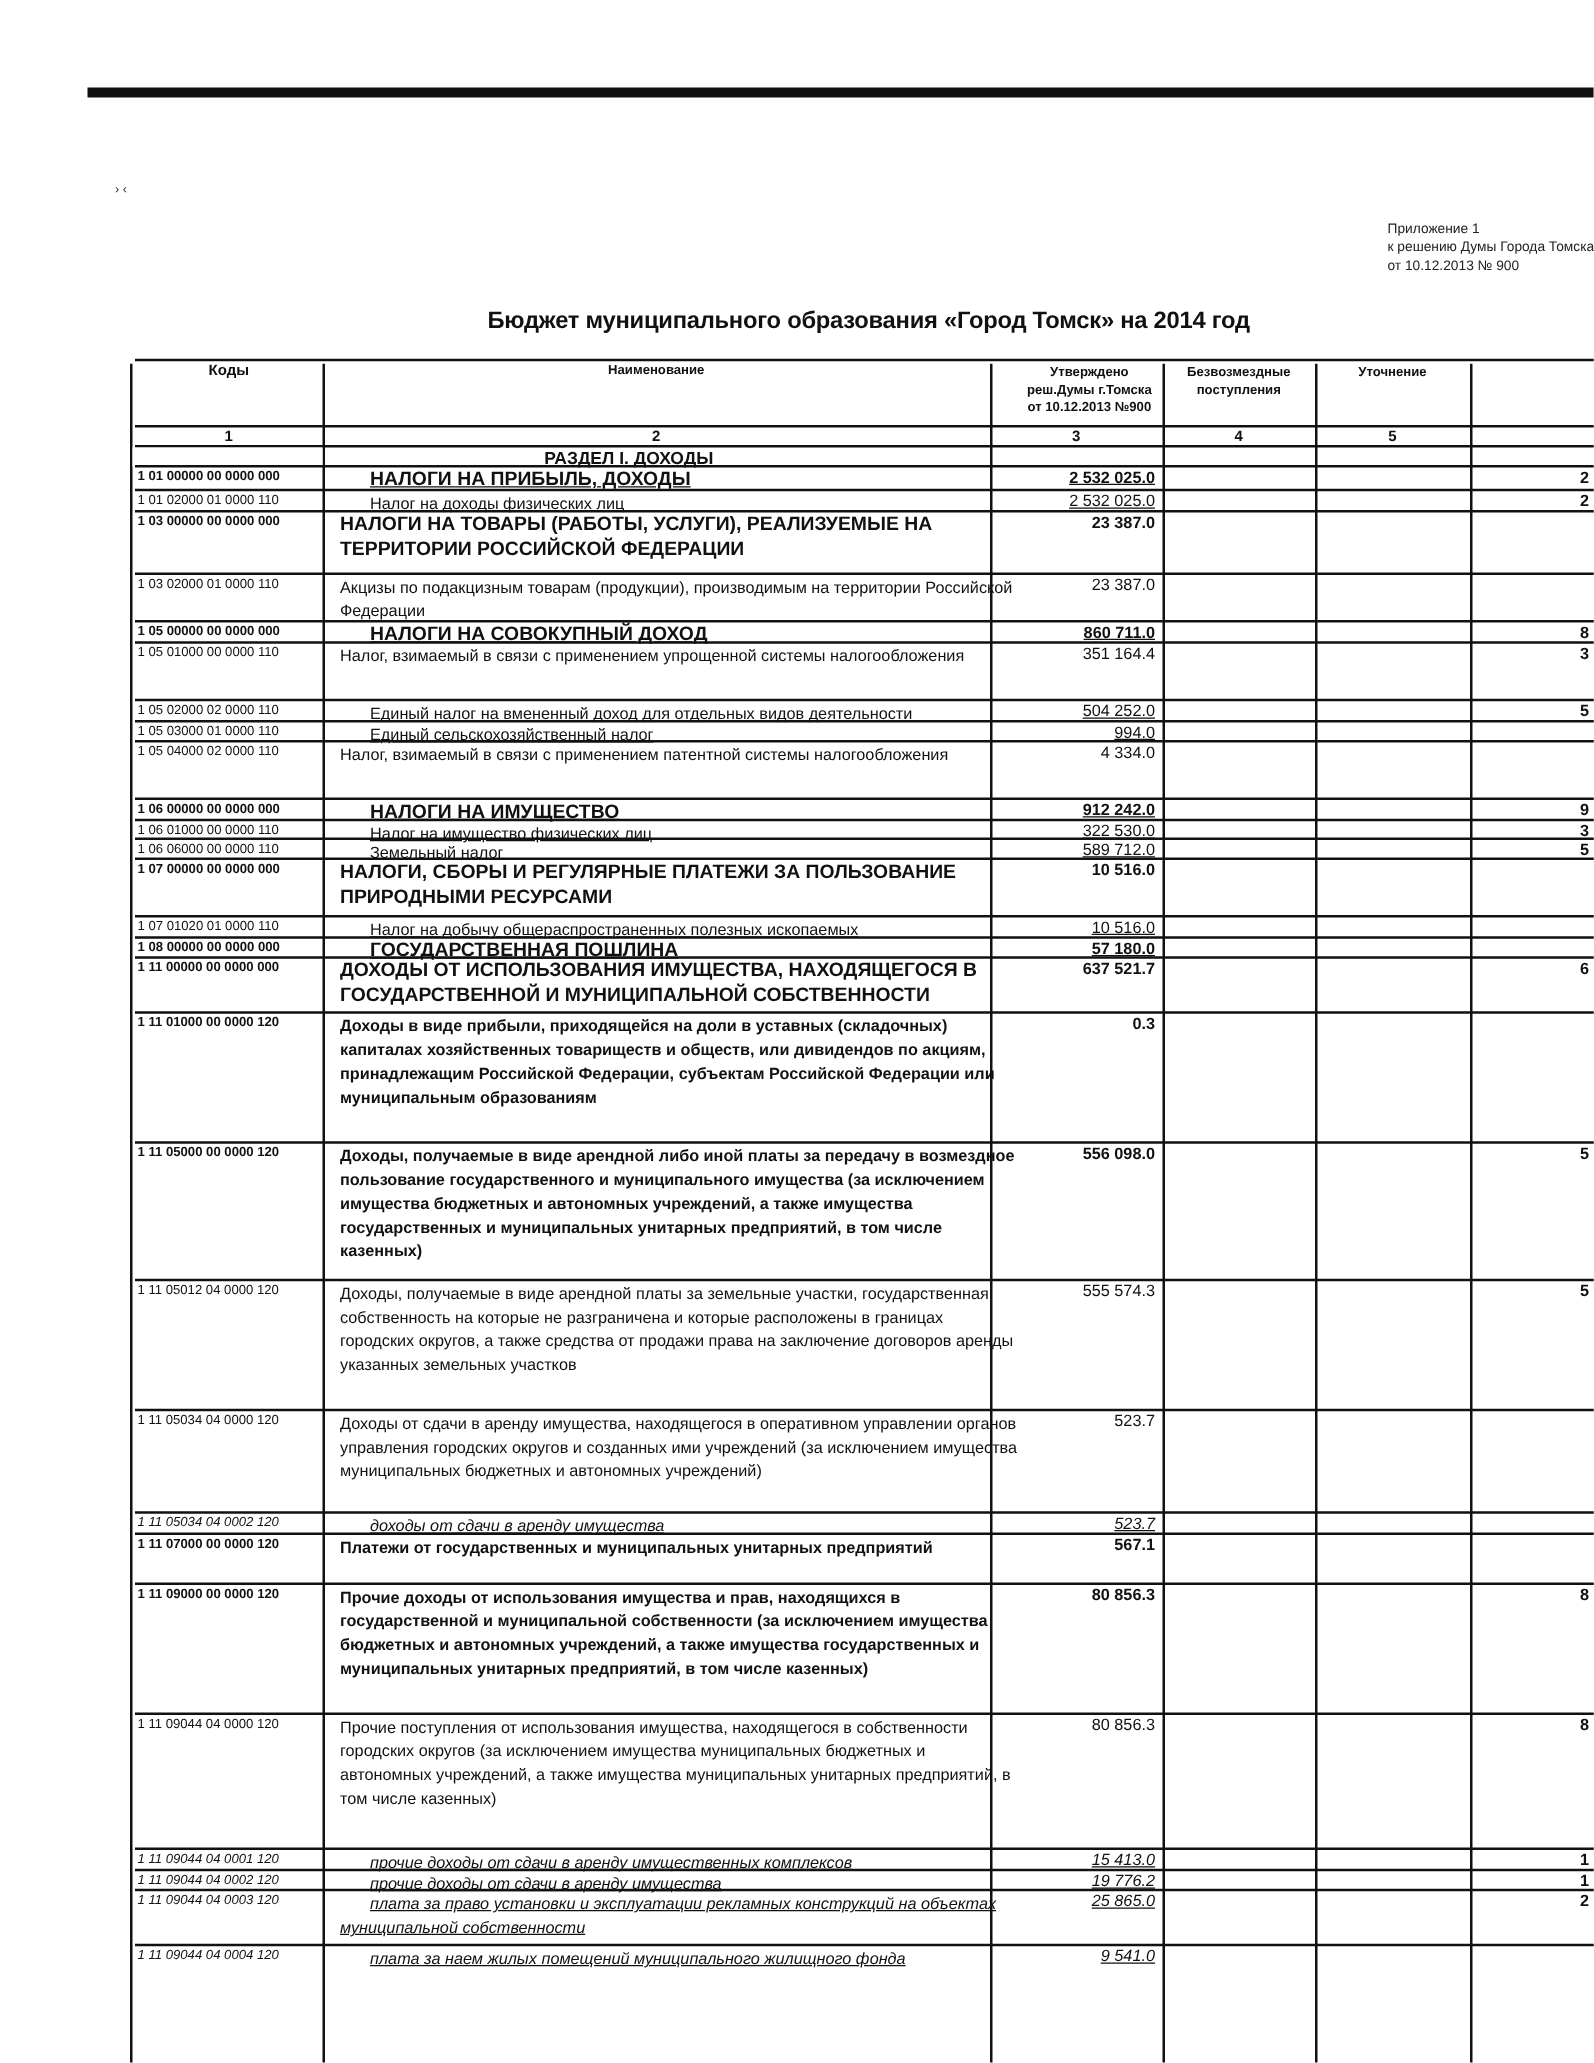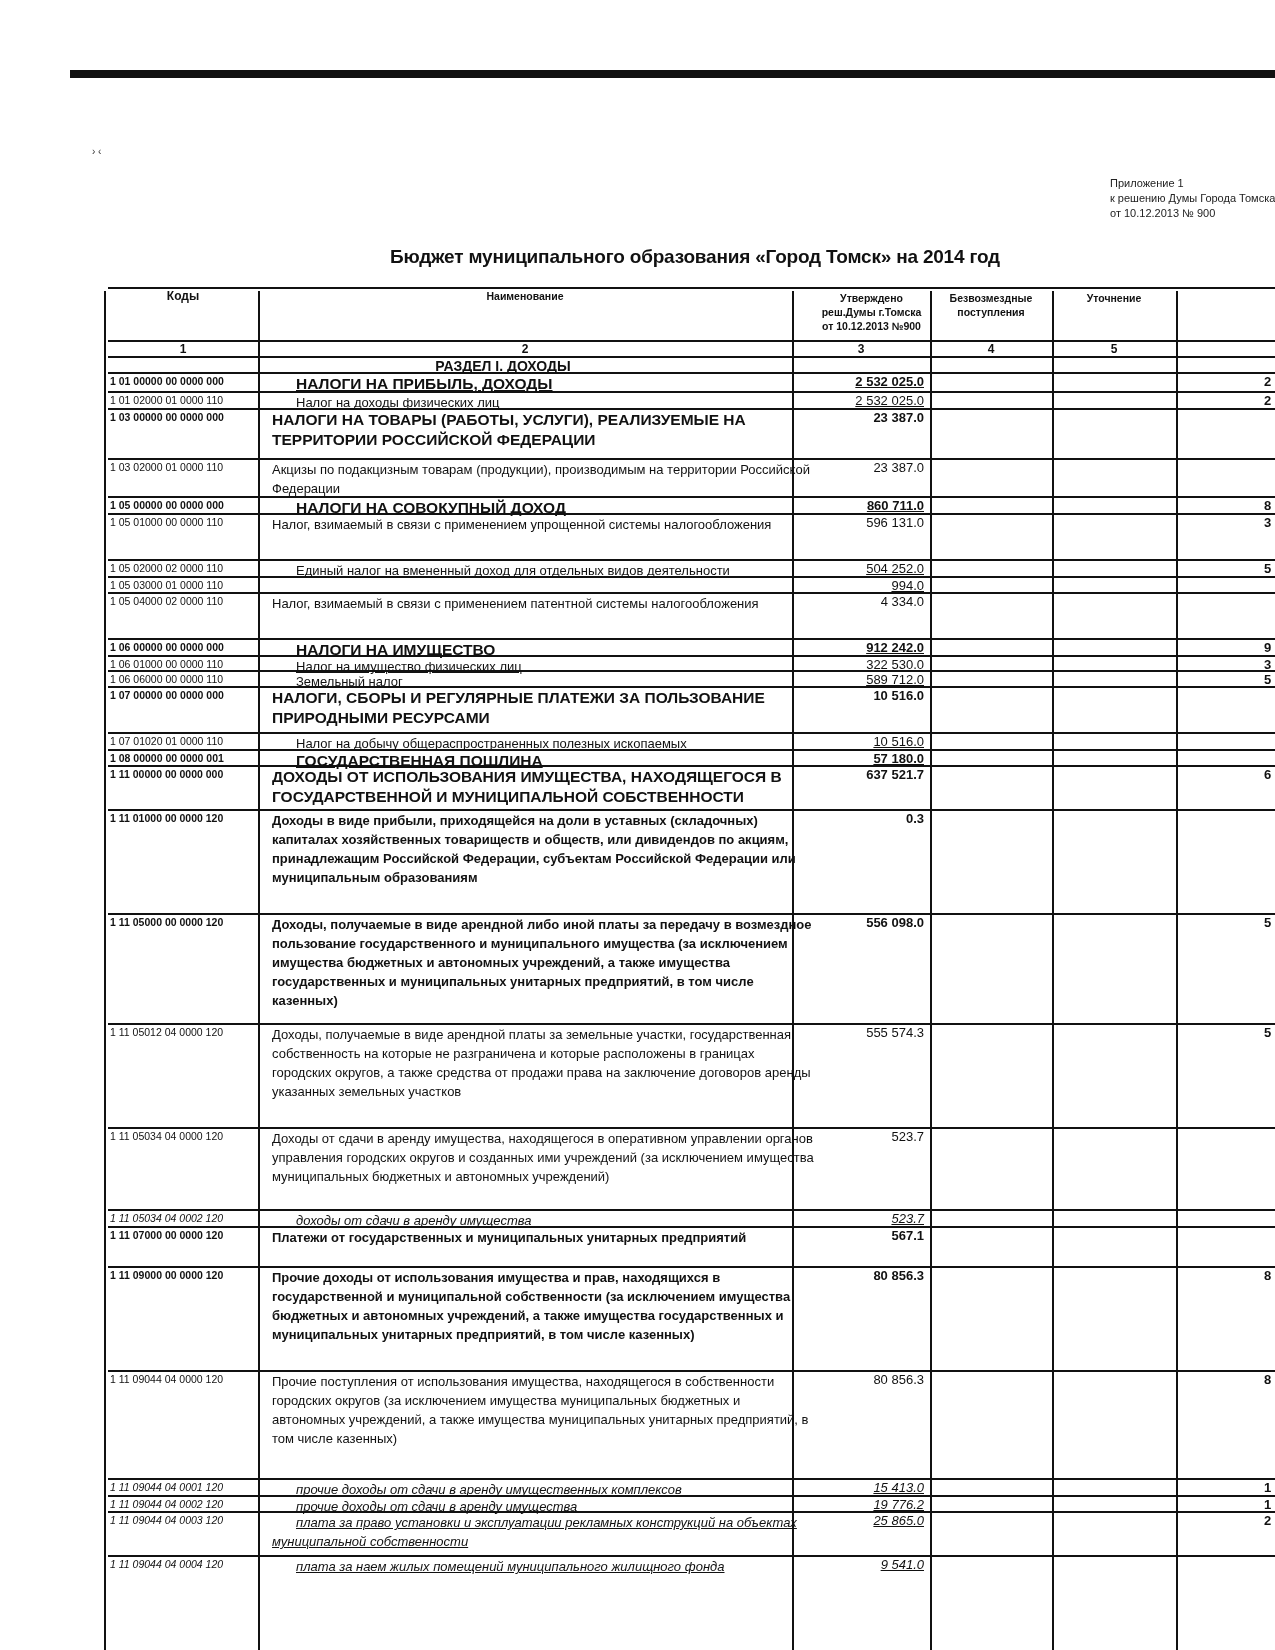--- a/index.html
+++ b/index.html
@@ -111,33 +111,34 @@
         <div class="hline" style="top: -2px;"></div>
         <div class="code">1 05 00000 00 0000 000</div>
         <div class="name"><span>НАЛОГИ НА СОВОКУПНЫЙ ДОХОД</span></div>
         <div class="val"><span>860 711.0</span></div>
         <div class="cut">8</div>
       </div>
       <div class="row n" style="top: 224px; height: 46px;">
         <div class="hline" style="top: -2px;"></div>
         <div class="code">1 05 01000 00 0000 110</div>
         <div class="name"><span>Налог, взимаемый в связи с применением упрощенной системы налогообложения</span></div>
-        <div class="val"><span>596 131.0</span></div>
+        <div class="val"><span>351 164.4</span></div>
         <div class="cut">3</div>
       </div>
       <div class="row n u" style="top: 270px; height: 17px;">
         <div class="hline" style="top: -2px;"></div>
         <div class="code">1 05 02000 02 0000 110</div>
         <div class="name"><span>Единый налог на вмененный доход для отдельных видов деятельности</span></div>
         <div class="val"><span>504 252.0</span></div>
         <div class="cut">5</div>
       </div>
       <div class="row n u" style="top: 287px; height: 16px;">
         <div class="hline" style="top: -2px;"></div>
         <div class="code">1 05 03000 01 0000 110</div>
+        <div class="name"><span>Единый сельскохозяйственный налог</span></div>
         <div class="val"><span>994.0</span></div>
         <div class="cut"></div>
       </div>
       <div class="row n" style="top: 303px; height: 46px;">
         <div class="hline" style="top: -2px;"></div>
         <div class="code">1 05 04000 02 0000 110</div>
         <div class="name"><span>Налог, взимаемый в связи с применением патентной системы налогообложения</span></div>
         <div class="val"><span>4 334.0</span></div>
         <div class="cut"></div>
       </div>
@@ -171,21 +172,21 @@
       </div>
       <div class="row n u" style="top: 443px; height: 17px;">
         <div class="hline" style="top: -2px;"></div>
         <div class="code">1 07 01020 01 0000 110</div>
         <div class="name"><span>Налог на добычу общераспространенных полезных ископаемых</span></div>
         <div class="val"><span>10 516.0</span></div>
         <div class="cut"></div>
       </div>
       <div class="row l1 u" style="top: 460px; height: 16px;">
         <div class="hline" style="top: -2px;"></div>
-        <div class="code">1 08 00000 00 0000 001</div>
+        <div class="code">1 08 00000 00 0000 000</div>
         <div class="name"><span>ГОСУДАРСТВЕННАЯ ПОШЛИНА</span></div>
         <div class="val"><span>57 180.0</span></div>
         <div class="cut"></div>
       </div>
       <div class="row l1" style="top: 476px; height: 44px;">
         <div class="hline" style="top: -2px;"></div>
         <div class="code">1 11 00000 00 0000 000</div>
         <div class="name"><span>ДОХОДЫ ОТ ИСПОЛЬЗОВАНИЯ ИМУЩЕСТВА, НАХОДЯЩЕГОСЯ В ГОСУДАРСТВЕННОЙ И МУНИЦИПАЛЬНОЙ СОБСТВЕННОСТИ</span></div>
         <div class="val"><span>637 521.7</span></div>
         <div class="cut">6</div>

